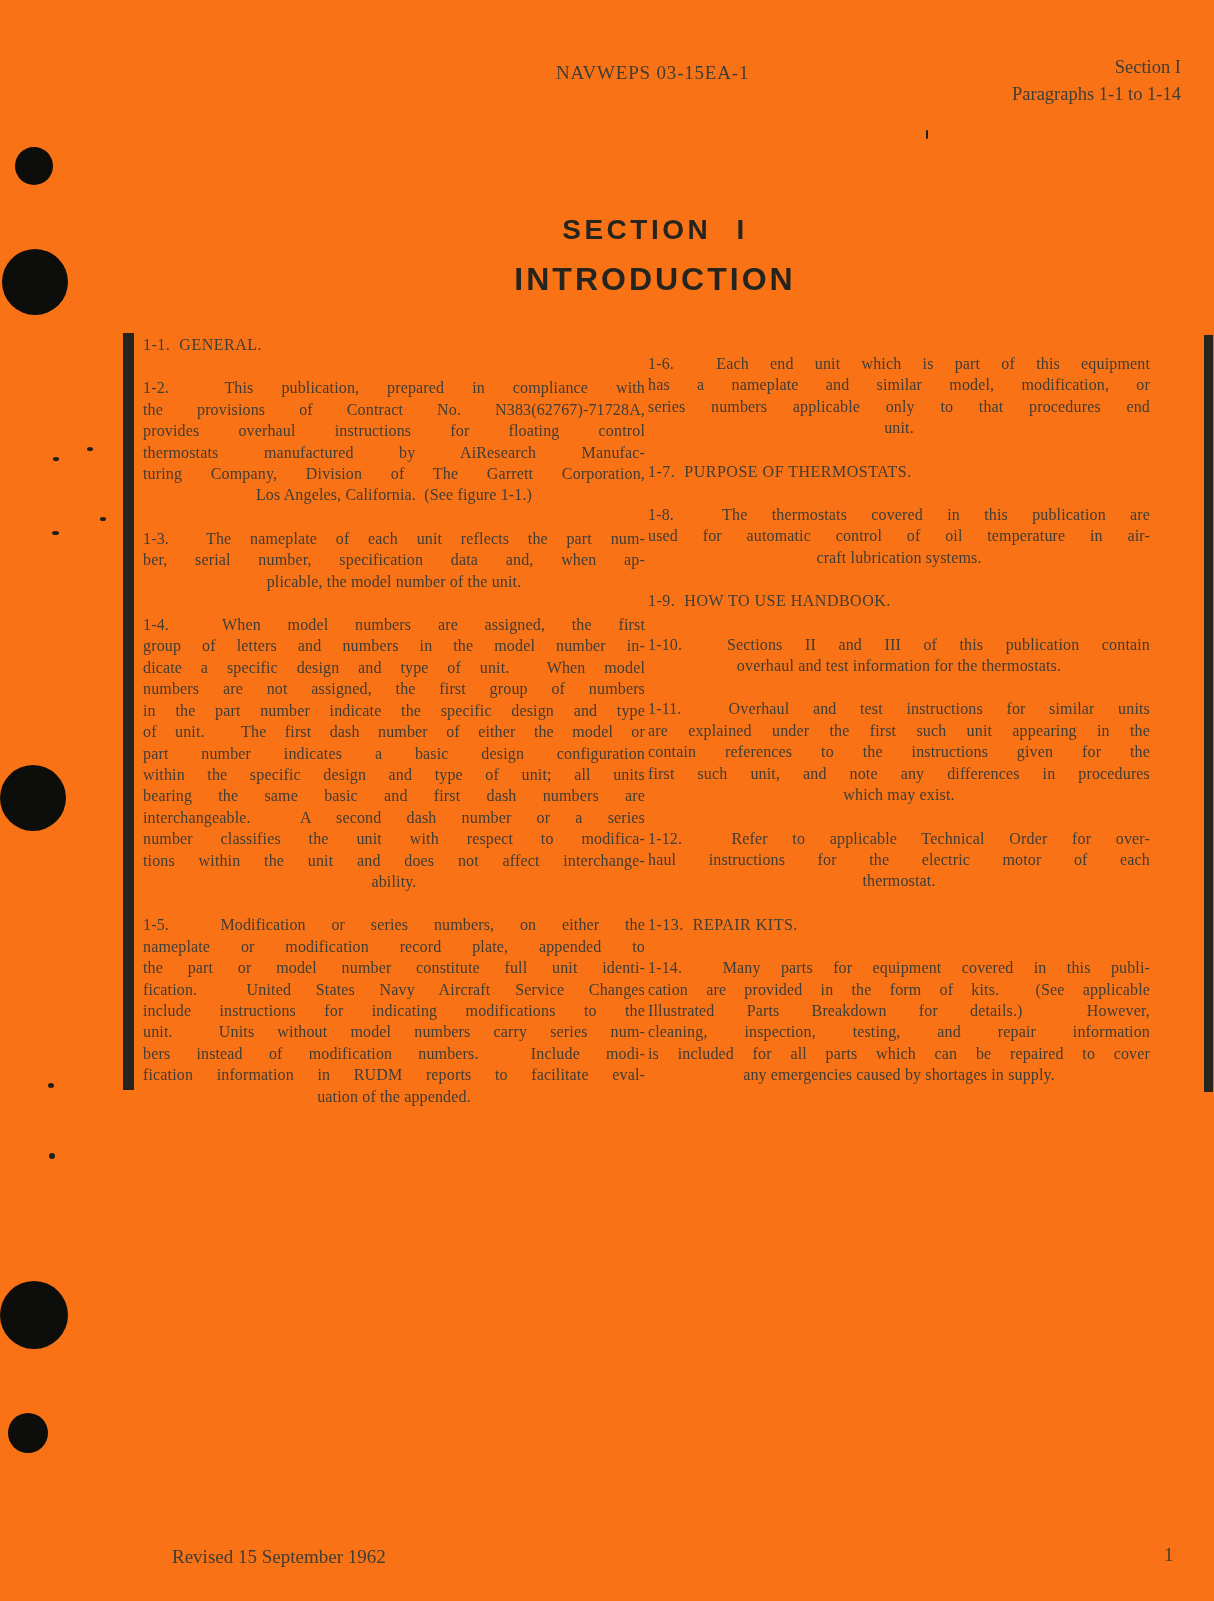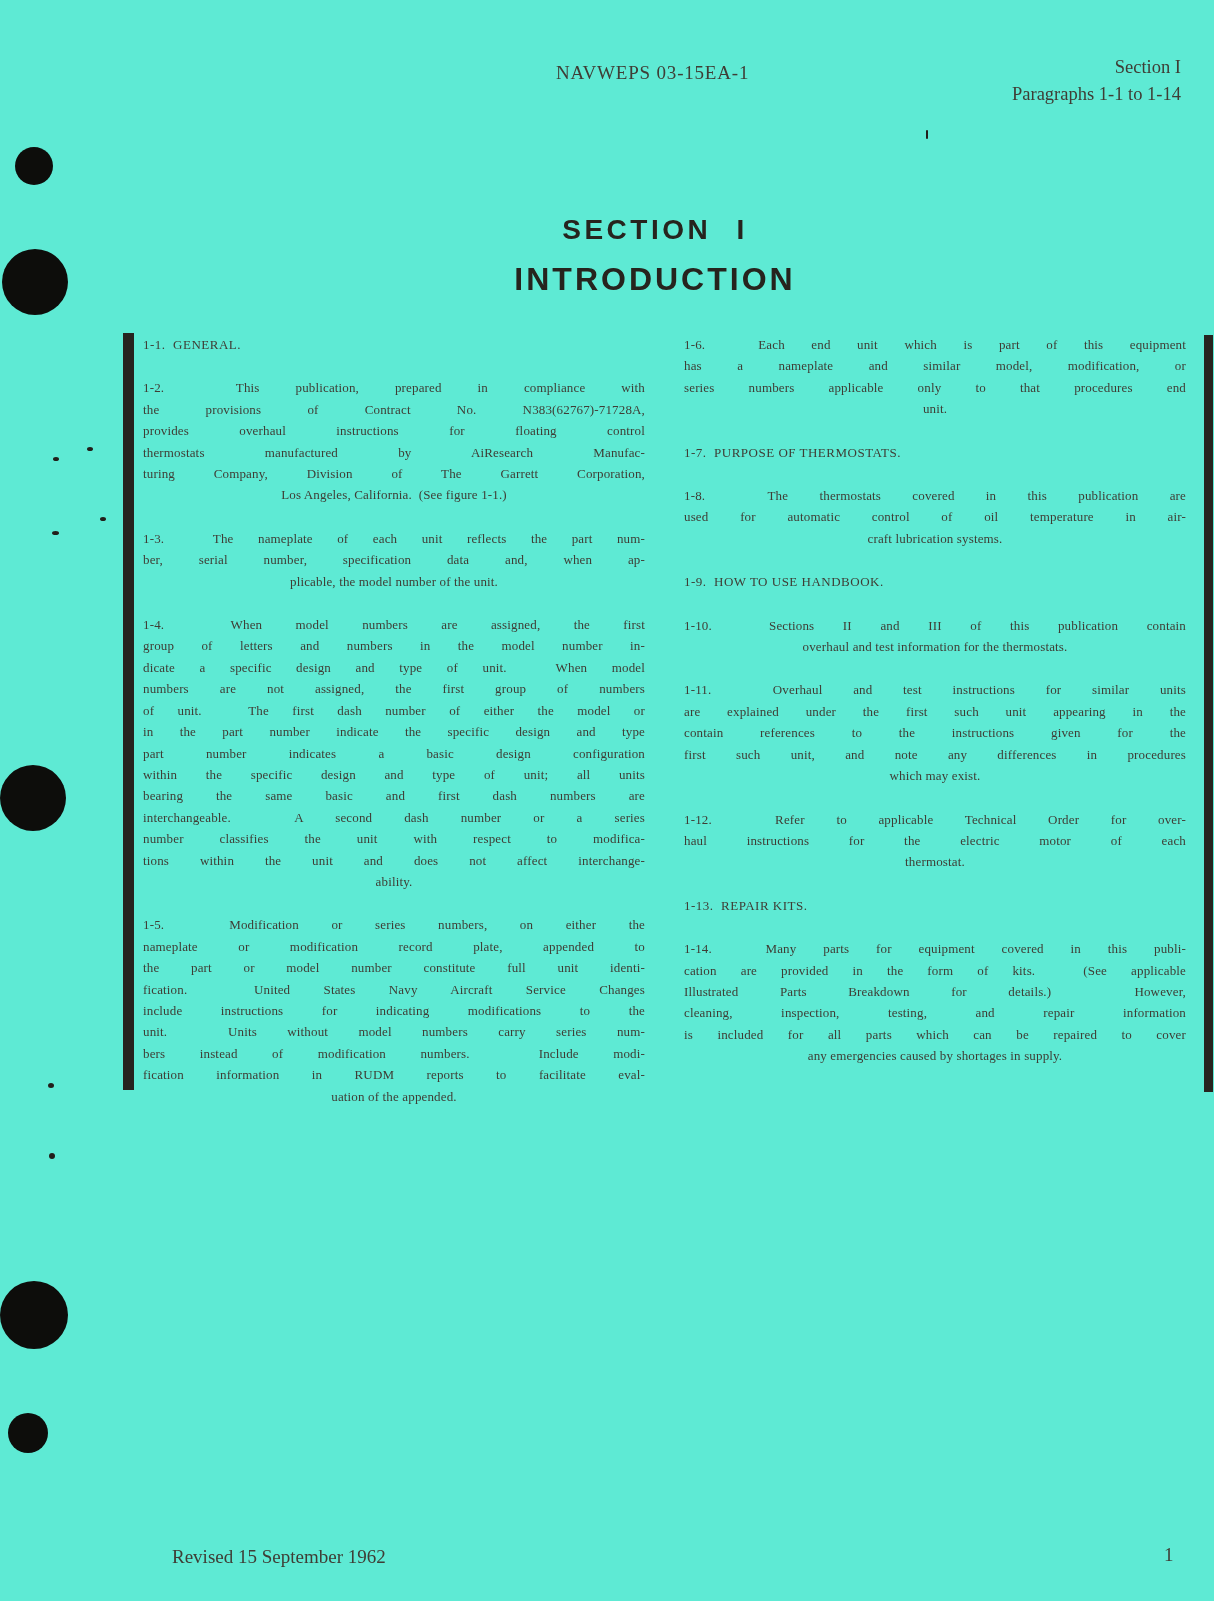--- a/index.html
+++ b/index.html
@@ -3,21 +3,21 @@
 <meta charset="utf-8">
 <style>
   html, body { margin:0; padding:0; }
   body {
     width:1214px; height:1601px;
     background:#e9e6df;
     font-family:"Liberation Serif", serif;
   }
   .page {
     position:relative; width:1214px; height:1601px;
-    background:#5eead4; color:#3f3d35; overflow:hidden;
+    background:#f97316; color:#3f3d35; overflow:hidden;
   }
   
   .hdr-doc {
     position:absolute; left:556px; top:62px;
     font-size:19px; letter-spacing:0.8px; white-space:nowrap;
   }
   .hdr-right {
     position:absolute; right:33px; top:54px;
     text-align:right; font-size:18.5px; line-height:27px; white-space:nowrap;
   }
@@ -26,24 +26,24 @@
     position:absolute; left:95px; top:214px; width:1120px;
     text-align:center;
     font-family:"Liberation Sans", sans-serif; font-weight:bold;
     color:#26241e;
   }
   .title-line1 { font-size:28px; letter-spacing:3.5px; word-spacing:14px; }
   .title-line2 { font-size:32px; letter-spacing:3px; margin-top:15px; }
   
   .col {
     position:absolute; top:334px; width:502px;
-    font-size:13px; line-height:21.4px; letter-spacing:0.15px;
+    font-size:16px; line-height:21.4px; letter-spacing:0.15px;
   }
   .col-left  { left:143px; }
-  .col-right { left:684px; }
+  .col-right { left:648px;margin-top:19px; }
   .para { margin-top:22px; }
   .para:first-child { margin-top:0; }
   .heading { letter-spacing:0.5px; }
   .ln      { text-align:justify; text-align-last:justify; }
   .ln-last { text-align:center; text-align-last:auto; }
   
   .bar { position:absolute; background:#26241f; }
   .bar-left  { left:123px;  top:333px; width:11px; height:757px; }
   .bar-right { left:1204px; top:335px; width:9px;  height:757px; }
   
@@ -112,22 +112,22 @@
     <div class="para">
         <div class="ln">1-3.&nbsp; The nameplate of each unit reflects the part num-</div>
         <div class="ln">ber, serial number, specification data and, when ap-</div>
         <div class="ln ln-last">plicable, the model number of the unit.</div>
       </div>
     <div class="para">
         <div class="ln">1-4.&nbsp; When model numbers are assigned, the first</div>
         <div class="ln">group of letters and numbers in the model number in-</div>
         <div class="ln">dicate a specific design and type of unit.&nbsp; When model</div>
         <div class="ln">numbers are not assigned, the first group of numbers</div>
+        <div class="ln">in the part number indicate the specific design and type</div>
         <div class="ln">of unit.&nbsp; The first dash number of either the model or</div>
-        <div class="ln">in the part number indicate the specific design and type</div>
         <div class="ln">part number indicates a basic design configuration</div>
         <div class="ln">within the specific design and type of unit; all units</div>
         <div class="ln">bearing the same basic and first dash numbers are</div>
         <div class="ln">interchangeable.&nbsp; A second dash number or a series</div>
         <div class="ln">number classifies the unit with respect to modifica-</div>
         <div class="ln">tions within the unit and does not affect interchange-</div>
         <div class="ln ln-last">ability.</div>
       </div>
     <div class="para">
         <div class="ln">1-5.&nbsp; Modification or series numbers, on either the</div>

